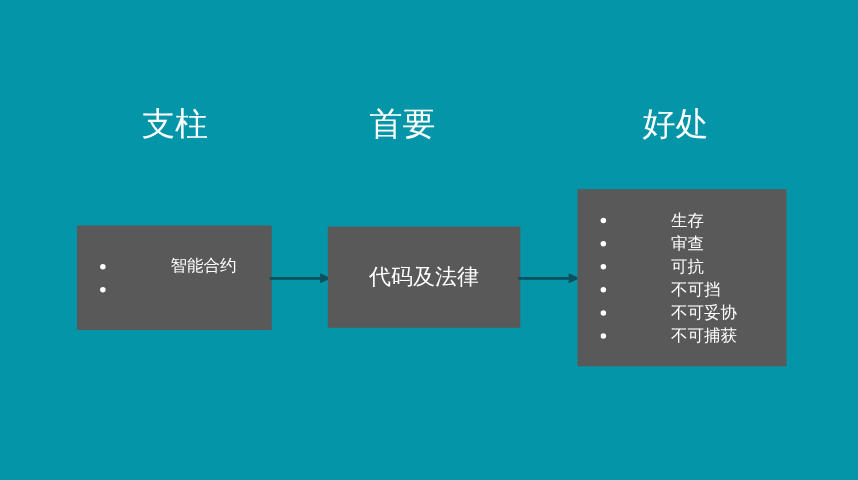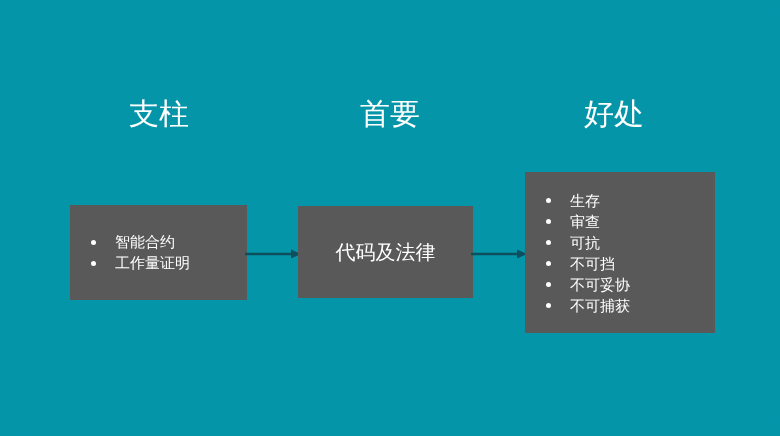--- a/index.html
+++ b/index.html
@@ -26,21 +26,21 @@
     position: absolute;
     color: #ffffff;
     font-size: 30px;
     line-height: 30px;
     font-weight: 400;
     white-space: nowrap;
     text-align: center;
     transform: translateX(-50%);
   }
   #heading-0 { left: 159px; top: 99px; }
-  #heading-1 { left: 390px; top: 99px; }
+  #heading-1 { left: 366px; top: 99px; }
   #heading-2 { left: 614px; top: 99px; }
 
   
   .box {
     position: absolute;
     background: #595959;
     box-sizing: border-box;
   }
   #box-0 { left: 70px;  top: 205px; width: 177px; height: 95px; }
   #box-1 { left: 298px; top: 206px; width: 175px; height: 92px; }
@@ -58,20 +58,21 @@
     list-style: none;
   }
   .bullet-item {
     display: flex;
     align-items: center;
     height: 21px;
     color: #ffffff;
     font-size: 15px;
     line-height: 21px;
     white-space: nowrap;
+    gap: 40px;
   }
   .bullet-dot {
     width: 5px;
     height: 5px;
     border-radius: 50%;
     background: #ffffff;
     flex: 0 0 auto;
   }
   .bullet-text {
     display: block;
@@ -115,21 +116,20 @@
   <div class="heading" id="heading-2">好处</div>
 
   <div class="box" id="box-0">
     <ul class="bullet-list">
       <li class="bullet-item">
         <span class="bullet-dot"></span>
         <span class="bullet-text">智能合约</span>
       </li>
       <li class="bullet-item">
         <span class="bullet-dot"></span>
-        <span class="bullet-text">工作量证明</span>
       </li>
     </ul>
   </div>
 
   <div class="connector" id="connector-0">
     <svg width="56" height="12" viewBox="0 0 56 12">
       <line x1="0" y1="6" x2="47" y2="6" stroke="#0d4f5c" stroke-width="2.5"></line>
       <polygon points="46,1.5 56,6 46,10.5" fill="#0d4f5c"></polygon>
     </svg>
   </div>

